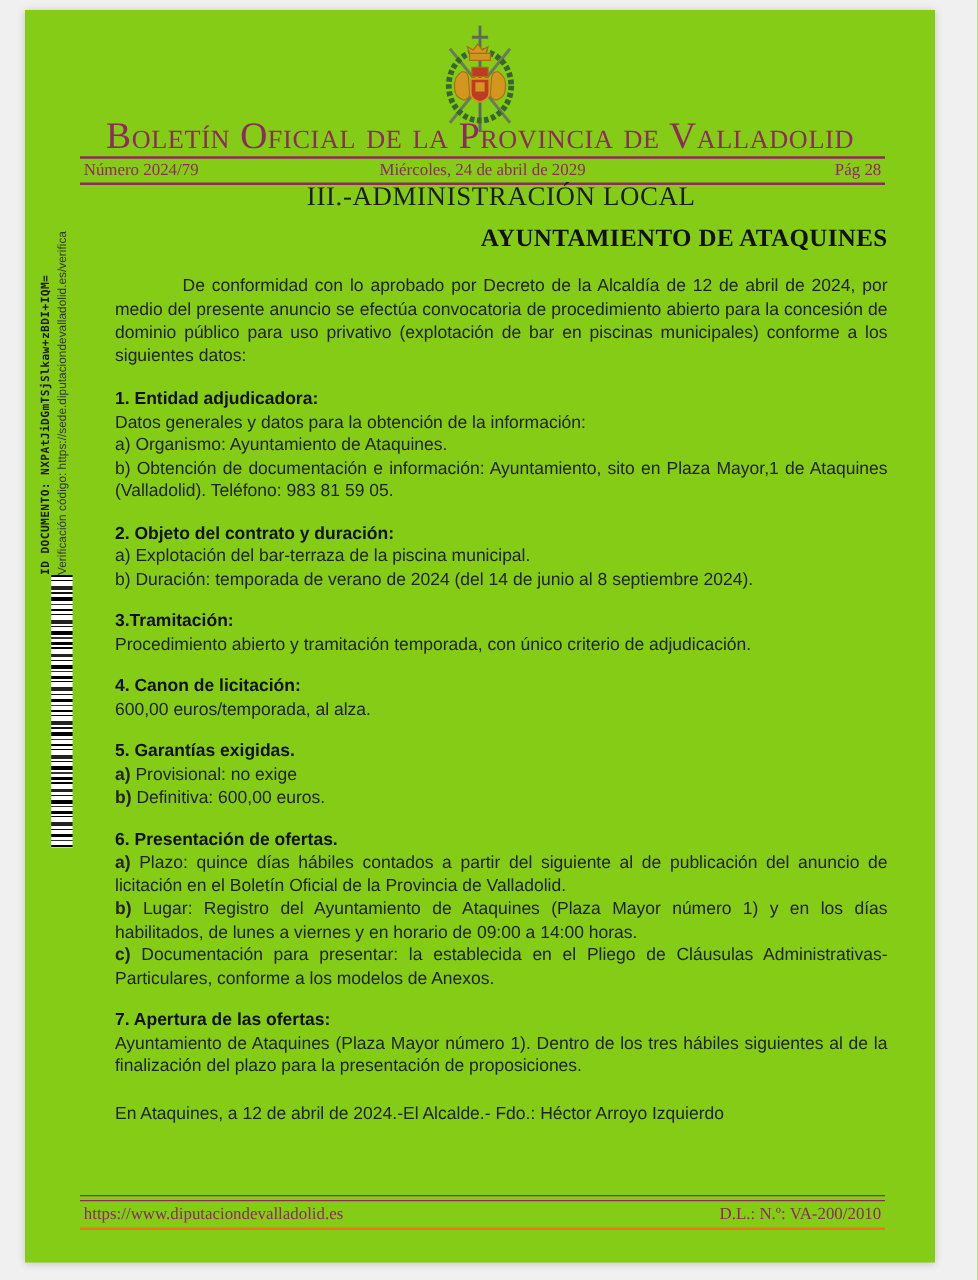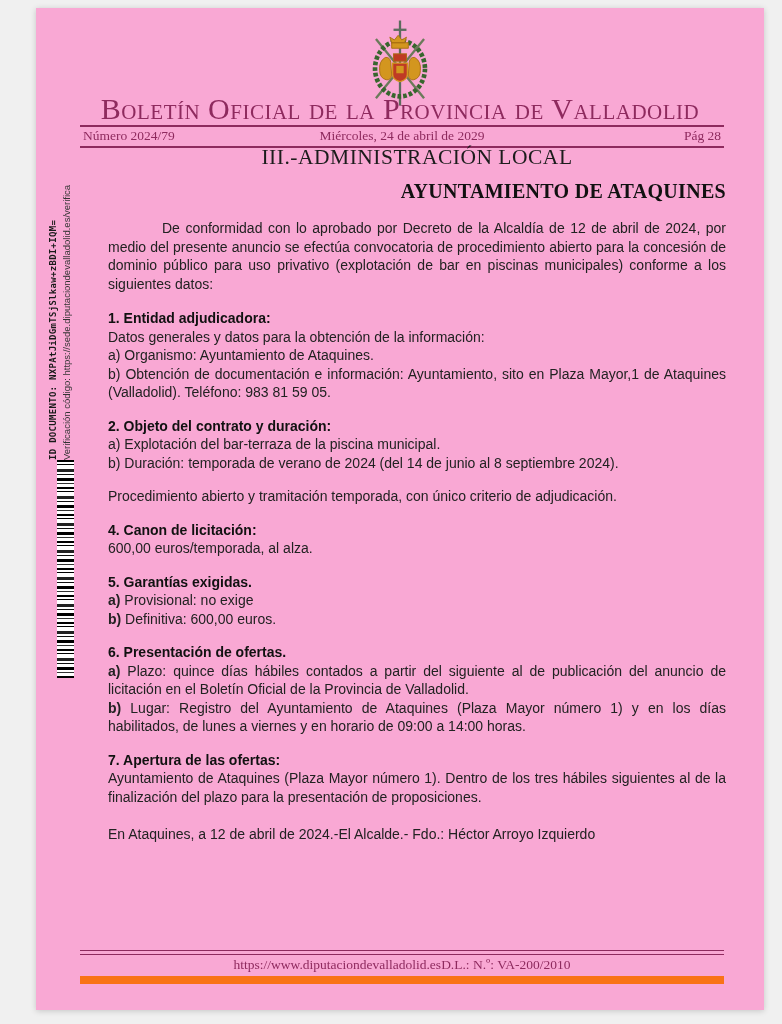--- a/index.html
+++ b/index.html
@@ -4,23 +4,23 @@
 <style>
   html,body{margin:0;padding:0;}
   body{
     width:782px;height:1024px;
     background:#f0f0f0;
     overflow:hidden;
     font-family:"Liberation Sans",sans-serif;
     -webkit-font-smoothing:antialiased;
   }
   .page{
-    position:absolute;left:36px;top:8px;
+    position:absolute;left:20px;top:8px;
     width:728px;height:1002px;
-    background:#f9a8d4;
+    background:#84cc16;
     box-shadow:0 1px 6px rgba(0,0,0,.18);
   }
   
   .crest-wrap{
     position:absolute;top:10px;left:0;right:0;
     display:flex;justify-content:center;
   }
   .masthead-title{
     position:absolute;top:84px;left:0;right:0;
     text-align:center;
@@ -104,23 +104,23 @@
   .section p{margin:0;text-align:justify;line-height:18.5px;}
   .closing{margin:19px 0 0 0;text-align:left;}
   
   .footer{
     position:absolute;left:44px;right:40px;bottom:26px;
     font-family:"Liberation Serif",serif;
     font-size:13.5px;color:#8e2a5e;
   }
   .footer-double{height:3px;border-top:1px solid #8e2a5e;border-bottom:1px solid #8e2a5e;}
   .footer-row{
-    display:flex;justify-content:center;align-items:center;
+    display:flex;justify-content:space-between;align-items:center;
     padding:2px 3px 3px 3px;
-    border-bottom:8px solid #f97316;
+    border-bottom:2px solid #f97316;
   }
 </style>
 </head>
 <body>
 
 <div class="page">
 
   <div class="crest-wrap">
     <svg width="74" height="92" viewBox="0 0 80 98">
 
@@ -170,35 +170,37 @@
           <p>Datos generales y datos para la obtención de la información:</p>
           <p>a) Organismo: Ayuntamiento de Ataquines.</p>
           <p>b) Obtención de documentación e información: Ayuntamiento, sito en Plaza Mayor,1 de Ataquines (Valladolid).  Teléfono: 983 81 59 05.</p>
         </div>
         <div class="section">
           <h3>2. Objeto del contrato y duración:</h3>
           <p>a) Explotación del bar-terraza de la piscina municipal.</p>
           <p>b) Duración: temporada de verano de 2024 (del 14 de junio al 8 septiembre 2024).</p>
         </div>
         <div class="section">
+          <h3>3.Tramitación:</h3>
           <p>Procedimiento abierto y tramitación temporada, con único criterio de adjudicación.</p>
         </div>
         <div class="section">
           <h3>4. Canon de licitación:</h3>
           <p>600,00 euros/temporada, al alza.</p>
         </div>
         <div class="section">
           <h3>5. Garantías exigidas.</h3>
           <p><b>a)</b> Provisional: no exige</p>
           <p><b>b)</b> Definitiva: 600,00 euros.</p>
         </div>
         <div class="section">
           <h3>6. Presentación de ofertas.</h3>
           <p><b>a)</b> Plazo: quince días hábiles contados a partir del siguiente al de publicación del anuncio de licitación en el Boletín Oficial de la Provincia de Valladolid.</p>
           <p><b>b)</b> Lugar: Registro del Ayuntamiento de Ataquines (Plaza Mayor número 1) y en los días habilitados, de lunes a viernes y en horario de 09:00 a 14:00 horas.</p>
+          <p><b>c)</b> Documentación para presentar: la establecida en el Pliego de Cláusulas Administrativas-Particulares, conforme a los modelos de Anexos.</p>
         </div>
         <div class="section">
           <h3>7. Apertura de las ofertas:</h3>
           <p>Ayuntamiento de Ataquines (Plaza Mayor número 1). Dentro de los tres hábiles siguientes al de la finalización del plazo para la presentación de proposiciones.</p>
         </div>
       </div>
 
     <p class="closing">En Ataquines, a 12 de abril de 2024.-El Alcalde.- Fdo.: Héctor Arroyo Izquierdo</p>
   </div>
 

